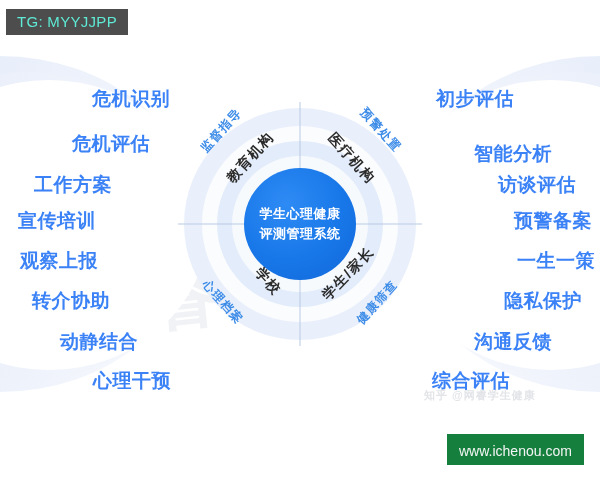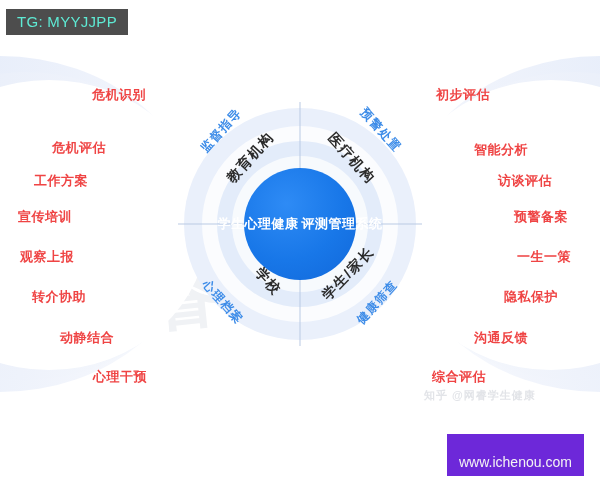--- a/index.html
+++ b/index.html
@@ -27,24 +27,24 @@
     padding: 5px 11px 6px 11px;
     line-height: 1;
     white-space: nowrap;
   }
 
   
   .url-badge {
     position: absolute;
     left: 447px;
     top: 434px;
-    background: #6d28d9;
+    background: #15803d;
     color: #f4f4f4;
     font-size: 14px;
-    padding: 21px 12px 7px 12px;
+    padding: 10px 12px 7px 12px;
     line-height: 1;
     white-space: nowrap;
   }
 
   
   .zhihu-wm {
     position: absolute;
     left: 424px;
     top: 388px;
     font-size: 11px;
@@ -141,21 +141,21 @@
     transform: translate(-50%, -50%);
   }
   .ring-4 { width: 232px; height: 232px; background: #eaf0fb; }
   .ring-3 { width: 196px; height: 196px; background: #fbfcfe; }
   .ring-2 { width: 166px; height: 166px; background: #e3ecfa; }
   .ring-1 { width: 136px; height: 136px; background: #f7fafd; }
   .ring-core {
     width: 112px; height: 112px;
     background: radial-gradient(circle at 38% 32%, #2e8bf5 0%, #1877e8 55%, #1168da 100%);
     display: flex;
-    flex-direction: row;
+    flex-direction: column;
     align-items: center;
     justify-content: center;
     gap: 3px;
   }
   .core-line {
     color: #ffffff;
     font-size: 13px;
     font-weight: 700;
     letter-spacing: .5px;
     line-height: 1.25;
@@ -179,43 +179,43 @@
     font-weight: 700;
     line-height: 1;
   }
   .lbl-inner { font-size: 14px; color: #2b2b2b; letter-spacing: 1.5px; }
   .lbl-outer { font-size: 12px; color: #3d8ce8; letter-spacing: 1.5px; }
 
   
   .arc-list {
     position: absolute;
     font-weight: 700;
-    color: #ef4444;
-    font-size: 13px;
+    color: #3b82f6;
+    font-size: 19px;
     white-space: nowrap;
     letter-spacing: .5px;
   }
 </style>
 </head>
 <body>
 
 <div class="stage">
 
   <div class="ghost-wm">网睿</div>
 
   <div class="arc arc-left-outer"></div>
   <div class="arc arc-left-band2"></div>
   <div class="arc arc-left-inner-cut"></div>
 
   <div class="arc arc-right-outer"></div>
   <div class="arc arc-right-band2"></div>
   <div class="arc arc-right-inner-cut"></div>
 
   <div class="arc-list" style="left:92px;  top:86px;">危机识别</div>
-  <div class="arc-list" style="left:52px;  top:131px;margin-top:8px;">危机评估</div>
+  <div class="arc-list" style="left:72px;  top:131px;">危机评估</div>
   <div class="arc-list" style="left:34px;  top:172px;">工作方案</div>
   <div class="arc-list" style="left:18px;  top:208px;">宣传培训</div>
   <div class="arc-list" style="left:20px;  top:248px;">观察上报</div>
   <div class="arc-list" style="left:32px;  top:288px;font-family:Liberation Serif, serif;">转介协助</div>
   <div class="arc-list" style="left:60px;  top:329px;">动静结合</div>
   <div class="arc-list" style="left:93px;  top:368px;">心理干预</div>
 
   <div class="arc-list" style="left:436px; top:86px;">初步评估</div>
   <div class="arc-list" style="left:474px; top:141px;">智能分析</div>
   <div class="arc-list" style="left:498px; top:172px;">访谈评估</div>

